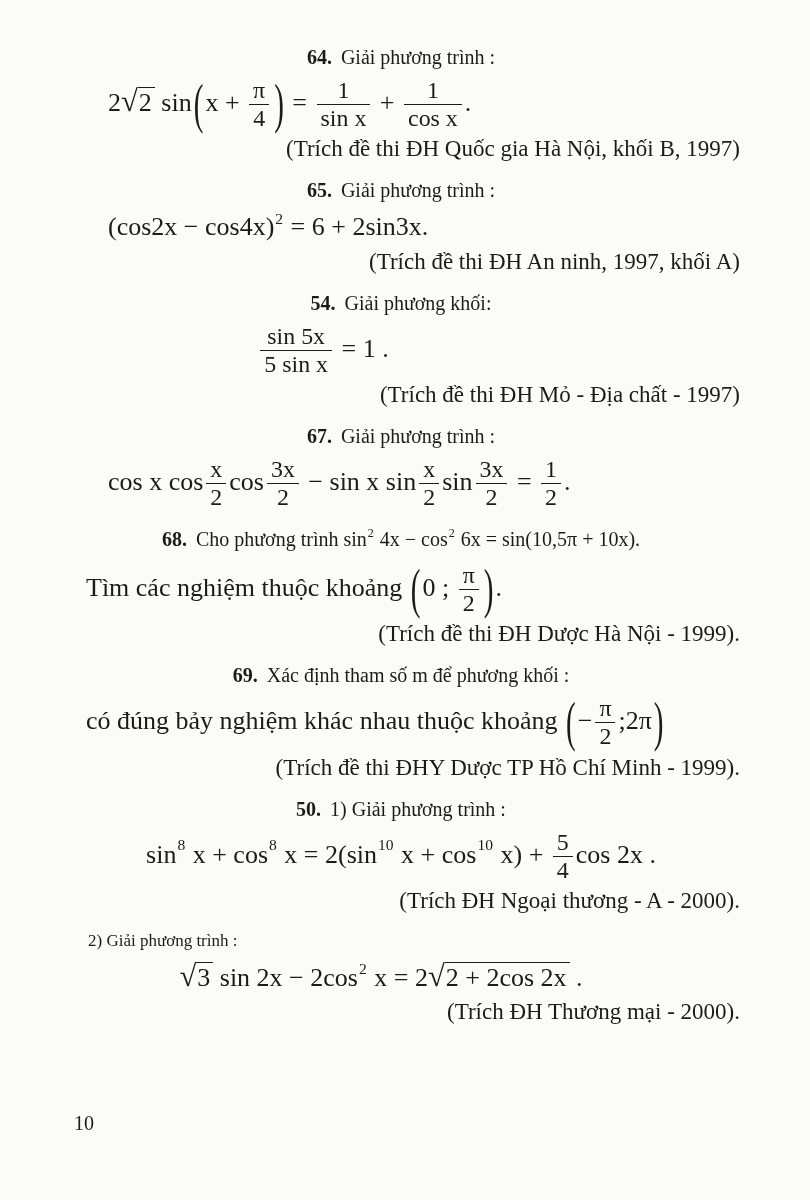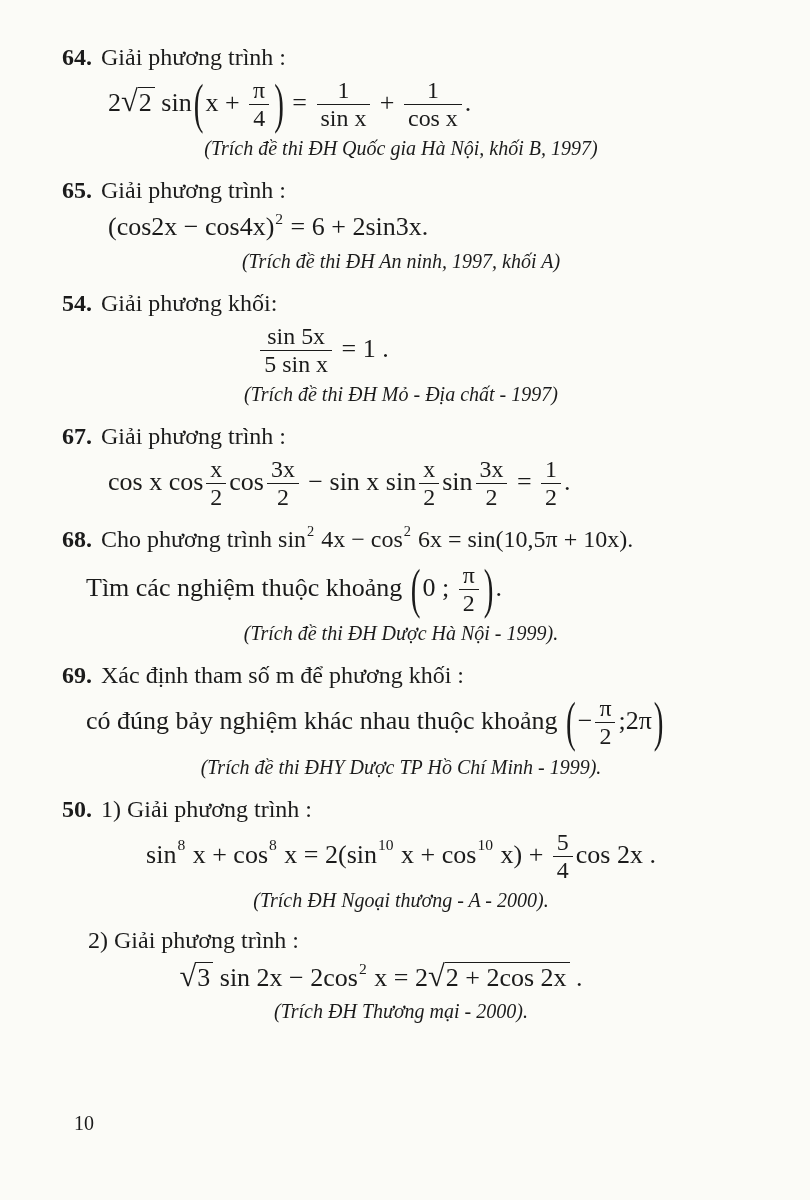--- a/index.html
+++ b/index.html
@@ -6,33 +6,33 @@
   body{
     width:810px;height:1200px;
     background:#fbfbf7;
     color:#1b1b1b;
     font-family:"Liberation Serif","DejaVu Serif",serif;
     position:relative;
     overflow:hidden;
   }
   .content{padding:44px 70px 0 62px;}
   .prob{margin-bottom:16px;}
-  .phead{font-size:24px;line-height:27px;}
+  .phead{font-size:20px;line-height:27px;text-align:center;}
   .plabel{font-weight:bold;margin-right:9px;}
   .eq{font-size:26px;margin:7px 0 5px 46px;line-height:1.25;}
   .eq.small-indent{margin-left:24px;}
   .eq.c66{text-align:center;margin-left:0;margin-right:156px;}
   .eq.c69{text-align:center;margin-left:0;margin-right:96px;}
   .eq.c70a{text-align:center;margin-left:0;margin-right:0;}
   .eq.c70b{text-align:center;margin-left:0;margin-right:40px;}
   .attr{
-    text-align:center;font-style:italic;
-    font-size:20px;line-height:25px;margin-top:3px;
+    text-align:right;
+    font-size:23px;line-height:25px;margin-top:3px;
   }
-  .p2head{font-size:24px;line-height:27px;margin:14px 0 0 26px;}
+  .p2head{font-size:17px;line-height:27px;margin:14px 0 0 26px;}
 
   
   .frac{
     display:inline-block;vertical-align:middle;
     text-align:center;margin:0 3px;font-size:0.92em;line-height:1.05;
   }
   .frac .num{display:block;border-bottom:1.5px solid #1b1b1b;padding:0 4px 1px;}
   .frac .den{display:block;padding:1px 4px 0;}
   .sqrt{white-space:nowrap;display:inline-block;vertical-align:baseline;}
   .sqrt .rad{font-size:1.18em;line-height:1;}

